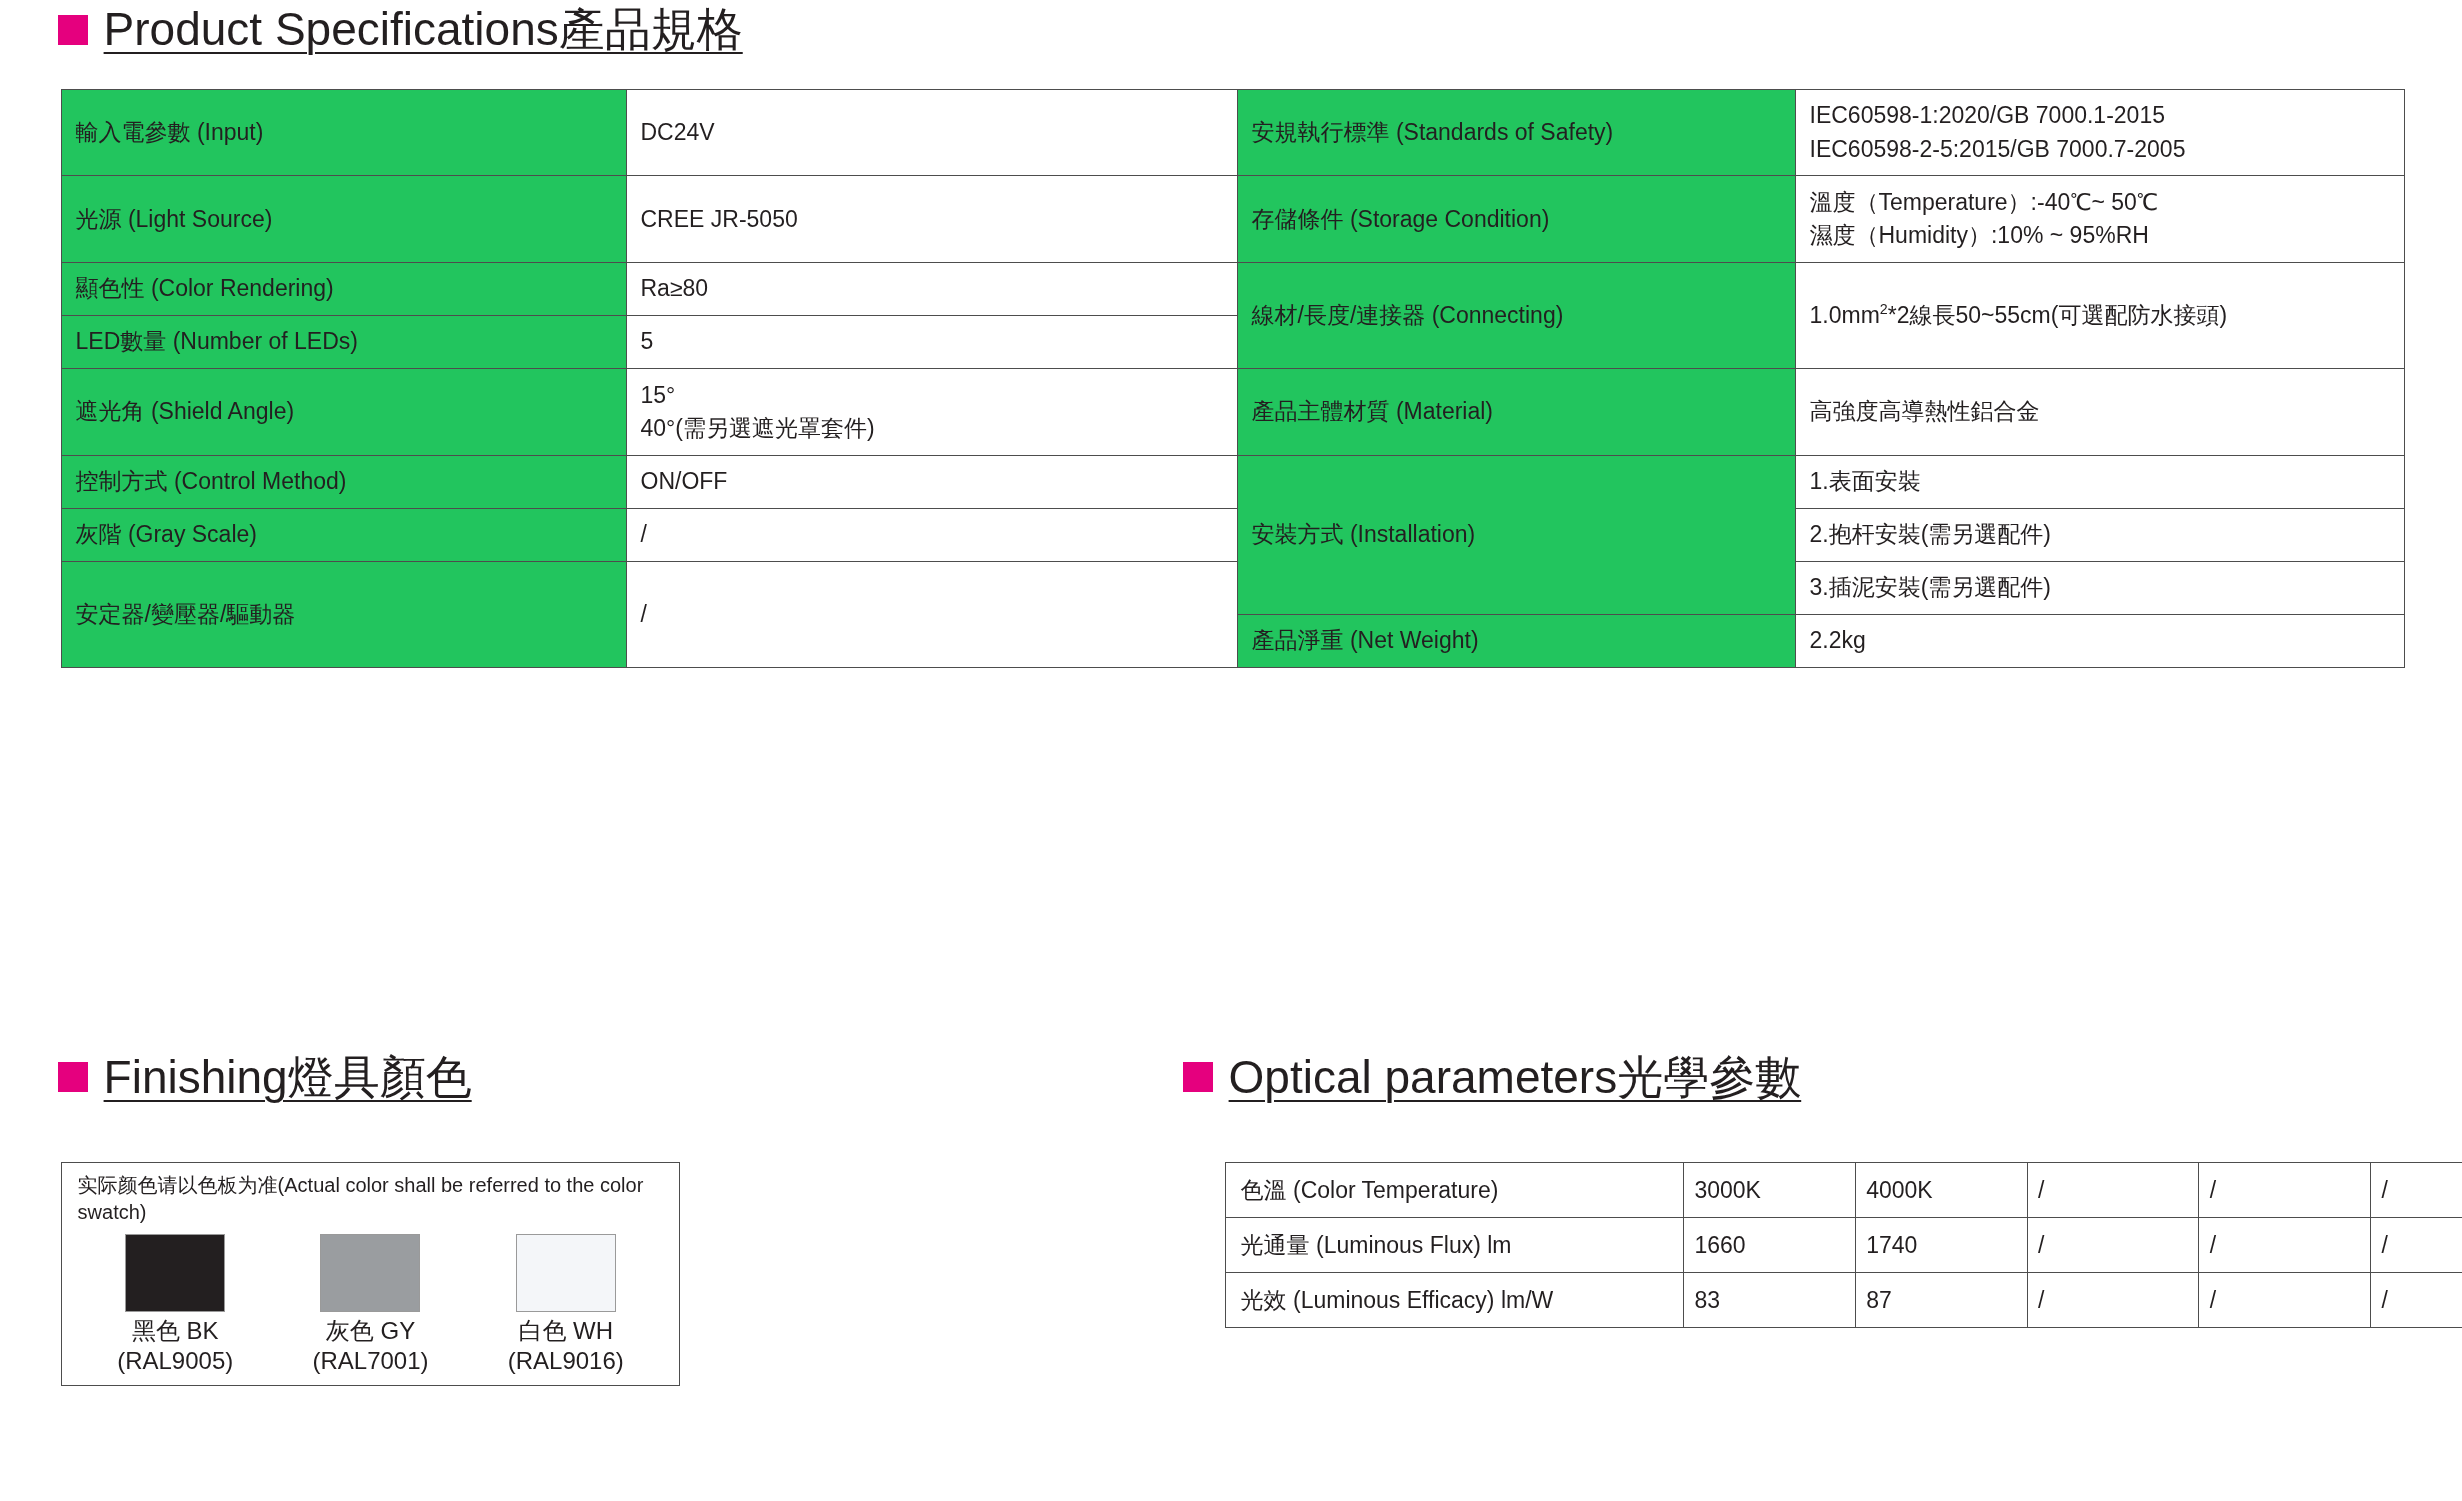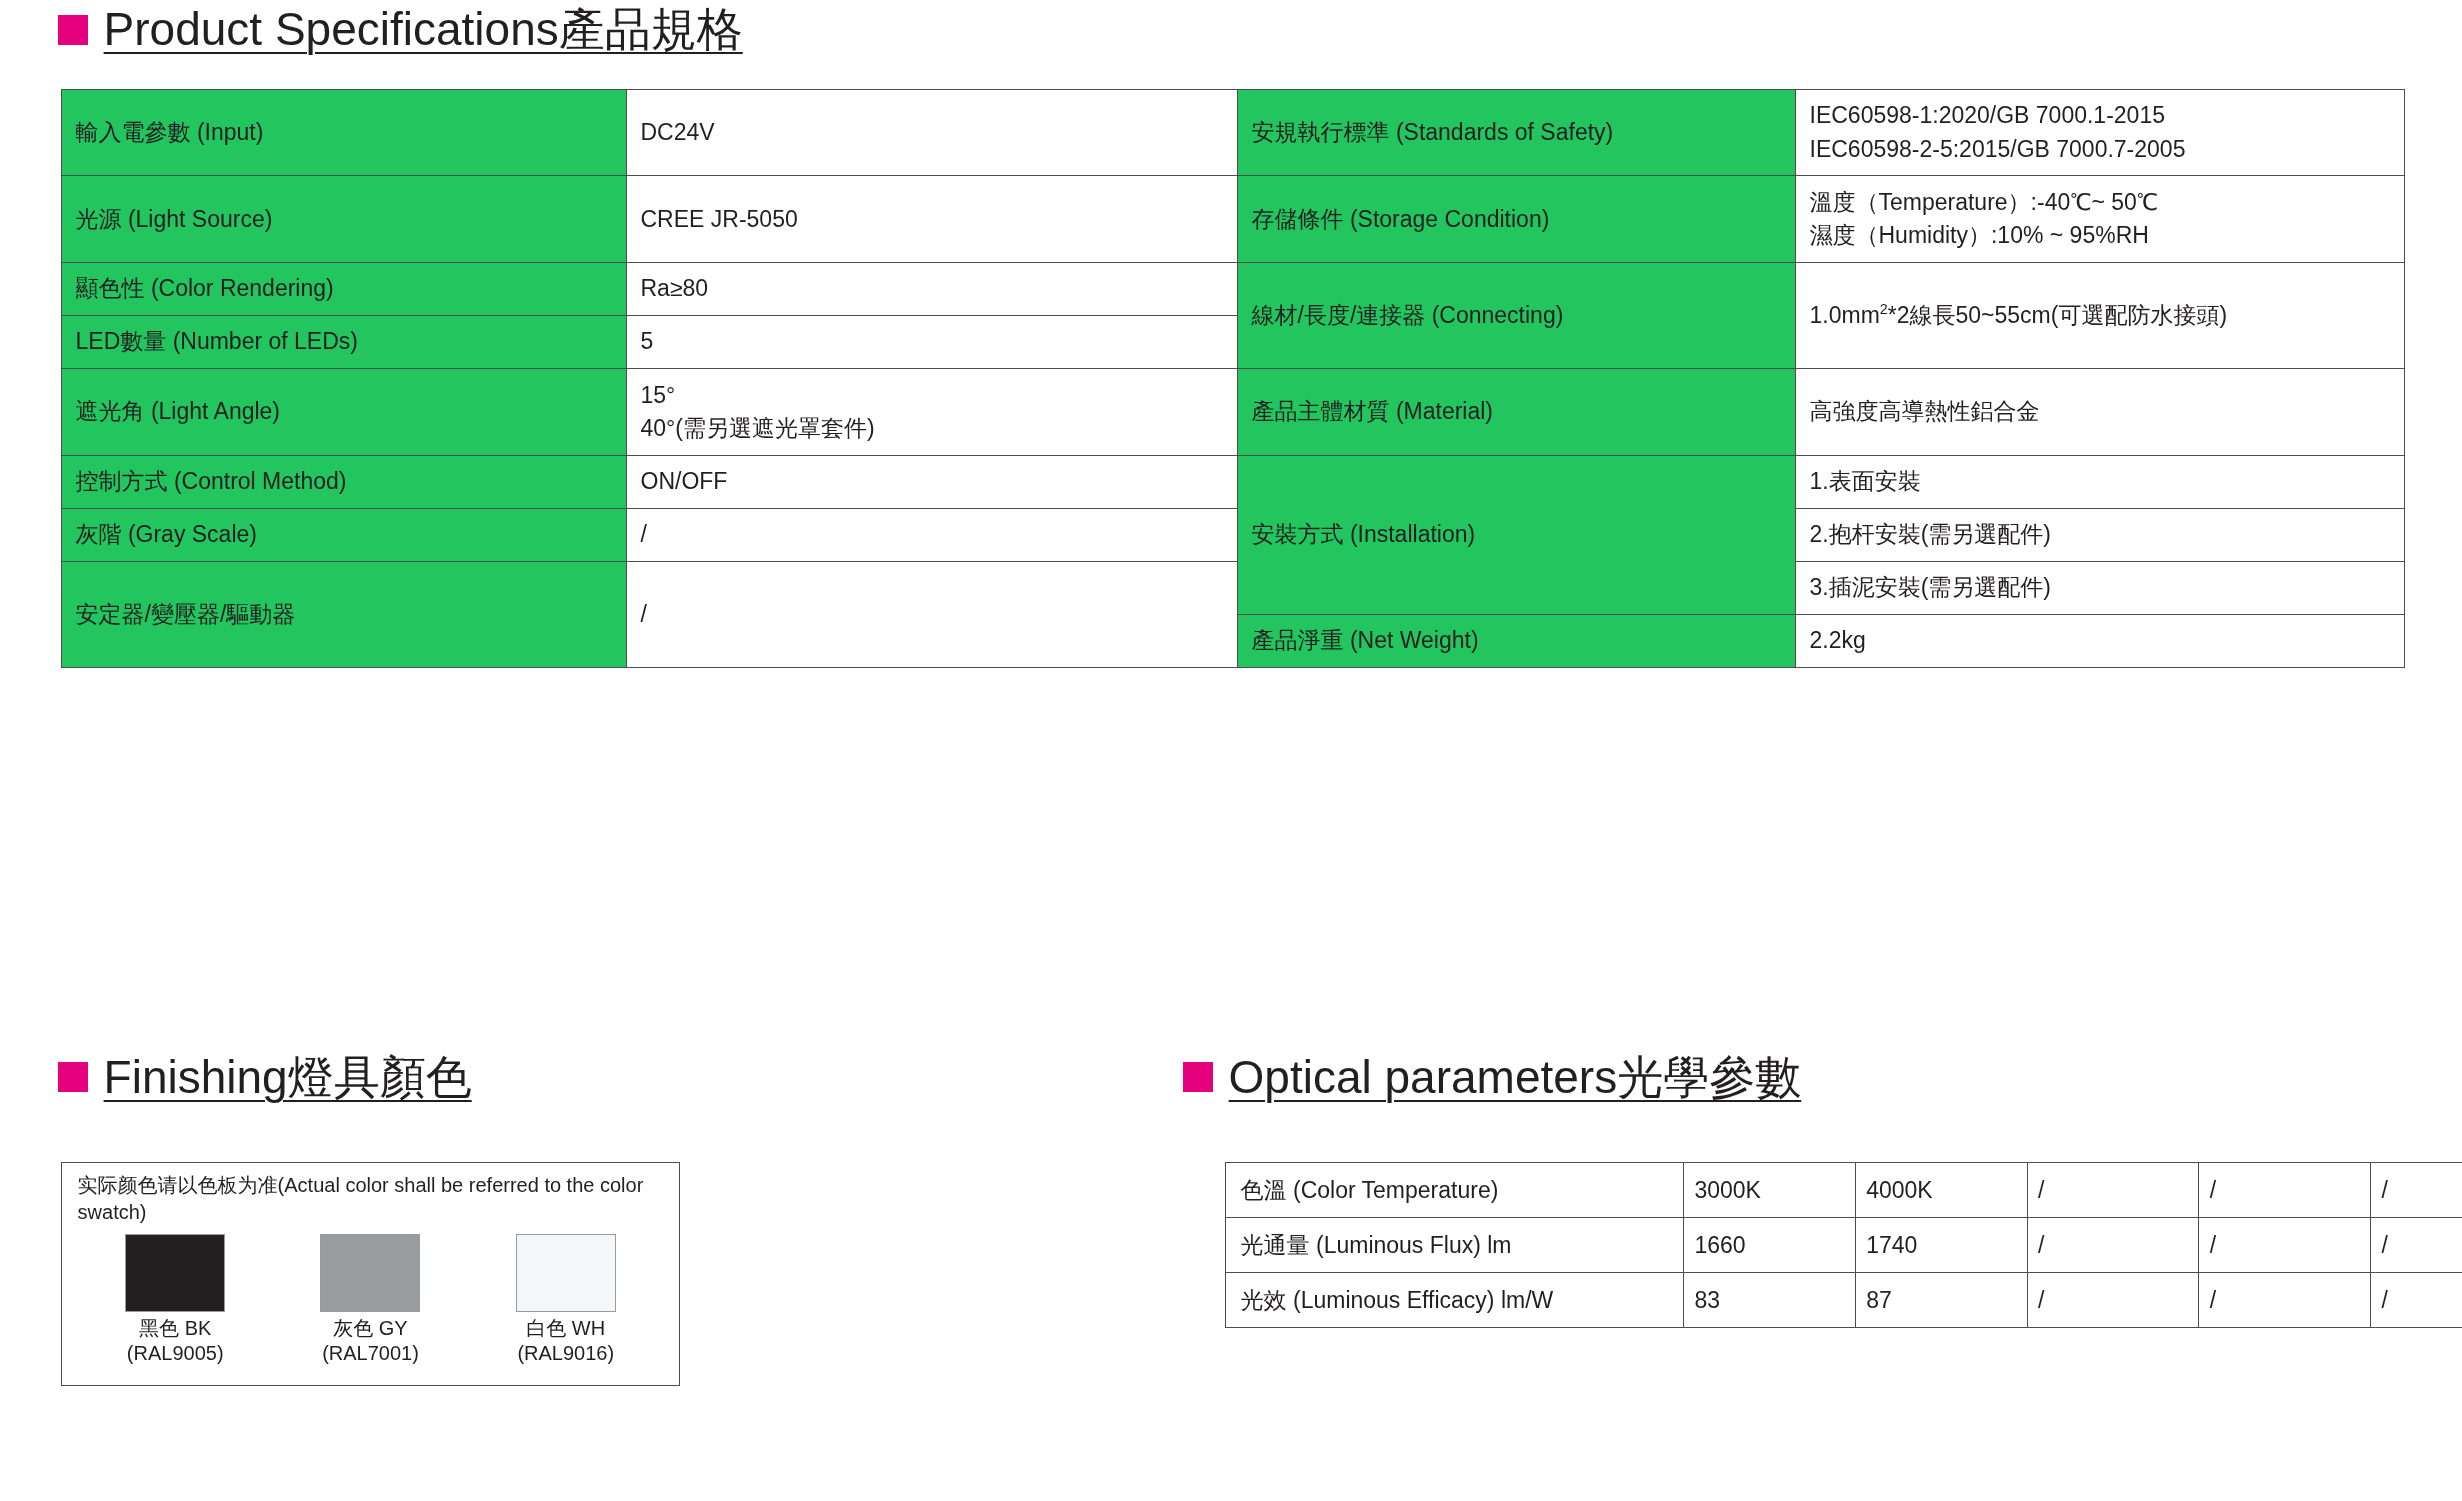--- a/index.html
+++ b/index.html
@@ -129,21 +129,21 @@
     text-align: center;
   }
   .swatch-chip {
     width: 100px;
     height: 78px;
     margin: 0 auto 4.2px auto;
     border: 1px solid #9a9a9a;
     box-sizing: border-box;
   }
   .swatch-label {
-    font-size: 20px;
+    font-size: 24px;
     line-height: 1.25;
     white-space: pre-line;
     color: #231f20;
   }
 
   
   .optical-wrap {
     position: absolute;
     left: 1225px;
     top: 1162px;
@@ -215,21 +215,21 @@
           <td class="label" rowspan="2">線材/長度/連接器 (Connecting)</td>
           <td class="value" rowspan="2"><span>1.0mm</span><sup class="mm2">2</sup><span>*2線長50~55cm(可選配防水接頭)</span></td>
         </tr>
 
         <tr>
           <td class="label">LED數量 (Number of LEDs)</td>
           <td class="value">5</td>
         </tr>
 
         <tr>
-          <td class="label">遮光角 (Light Angle)</td>
+          <td class="label">遮光角 (Shield Angle)</td>
           <td class="value two-line">15°
 40°(需另選遮光罩套件)</td>
           <td class="label">產品主體材質 (Material)</td>
           <td class="value">高強度高導熱性鋁合金</td>
         </tr>
 
         <tr>
           <td class="label">控制方式 (Control Method)</td>
           <td class="value">ON/OFF</td>
           <td class="label" rowspan="3">安裝方式 (Installation)</td>

